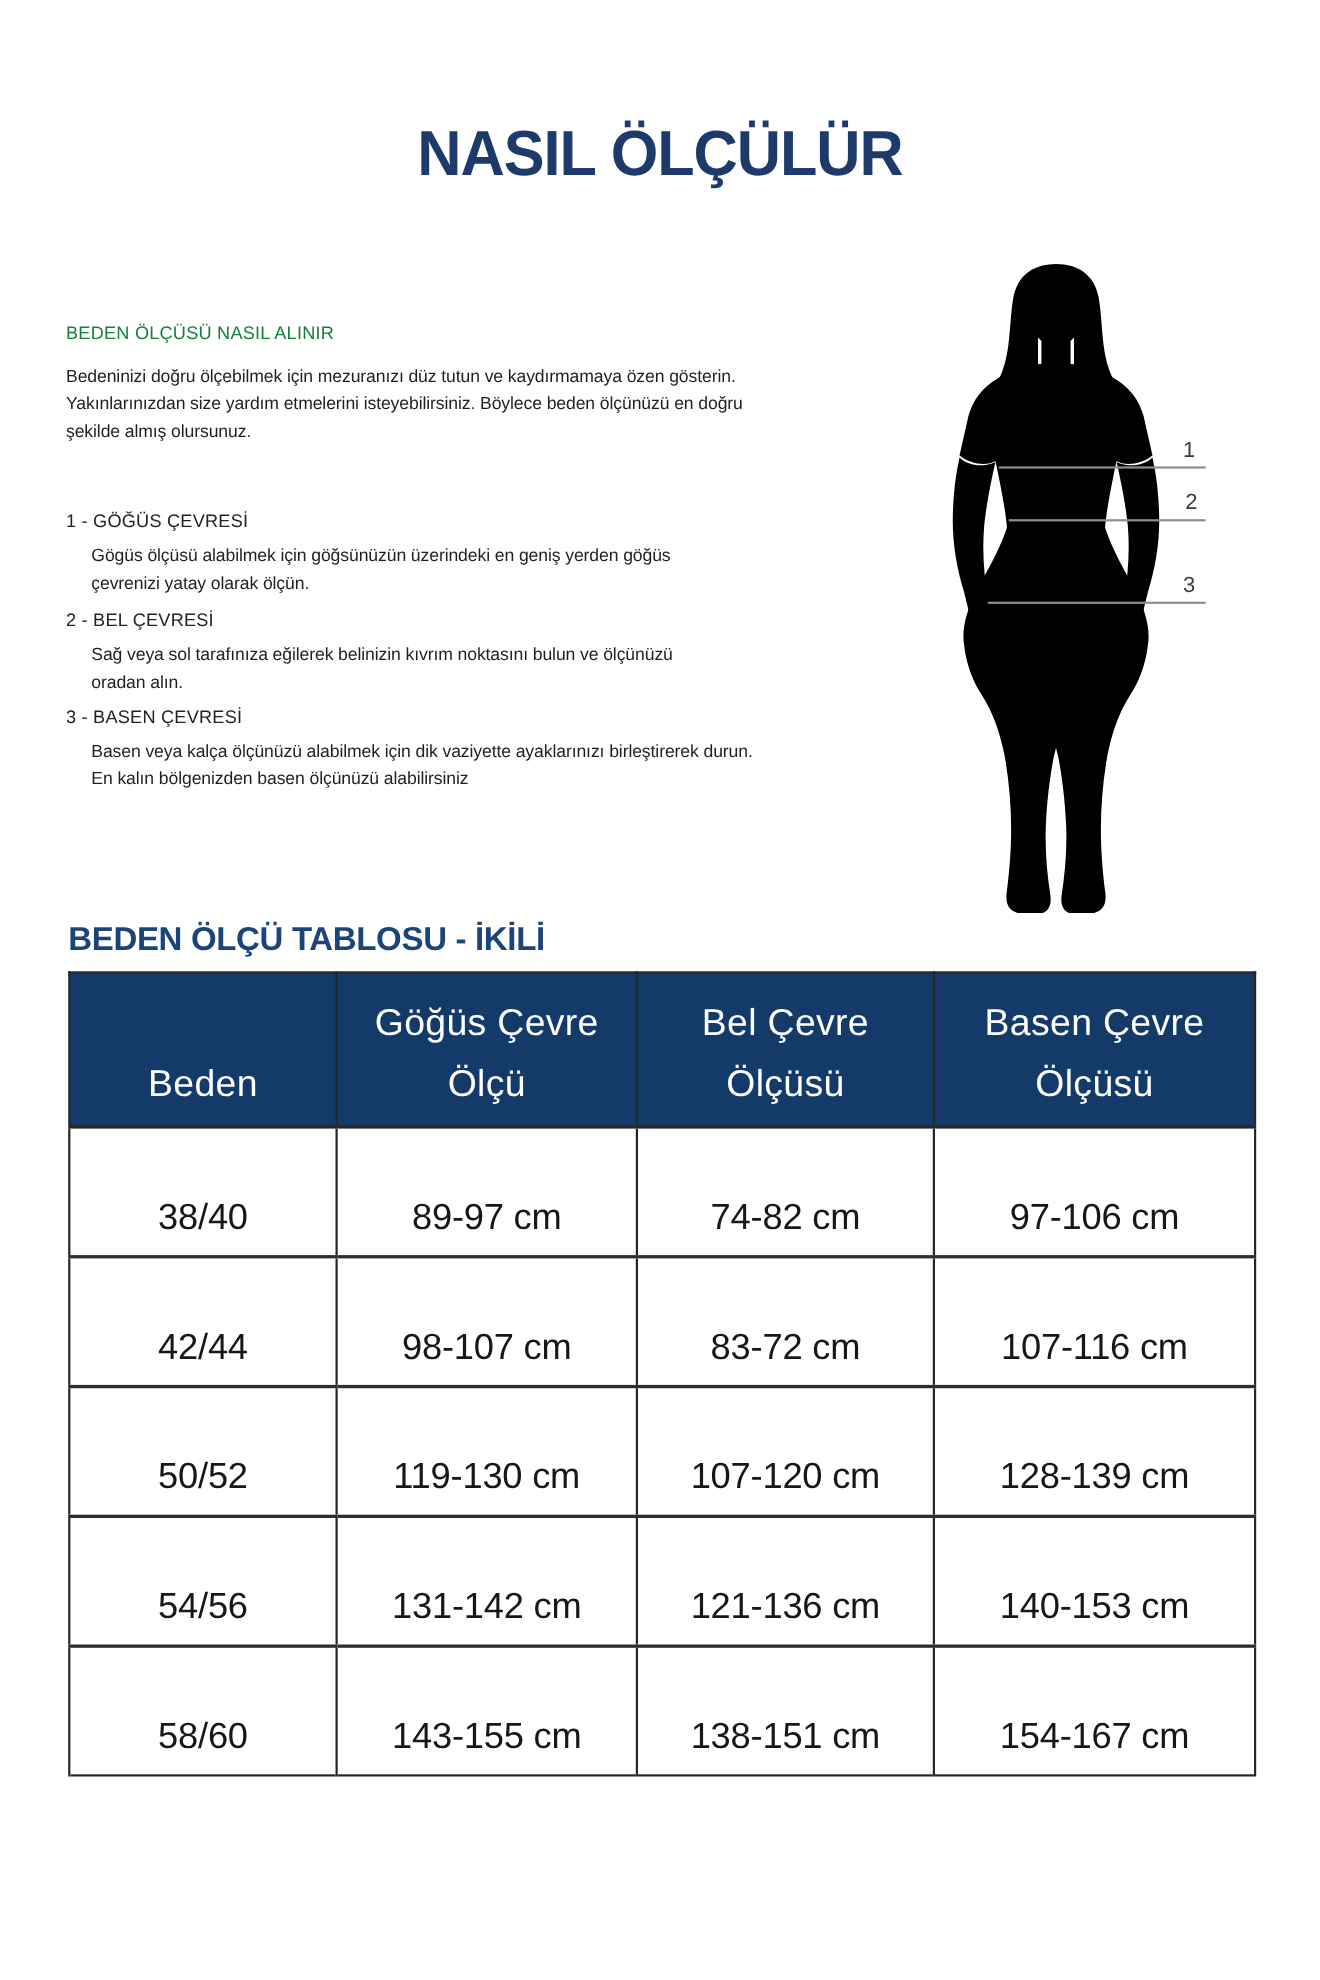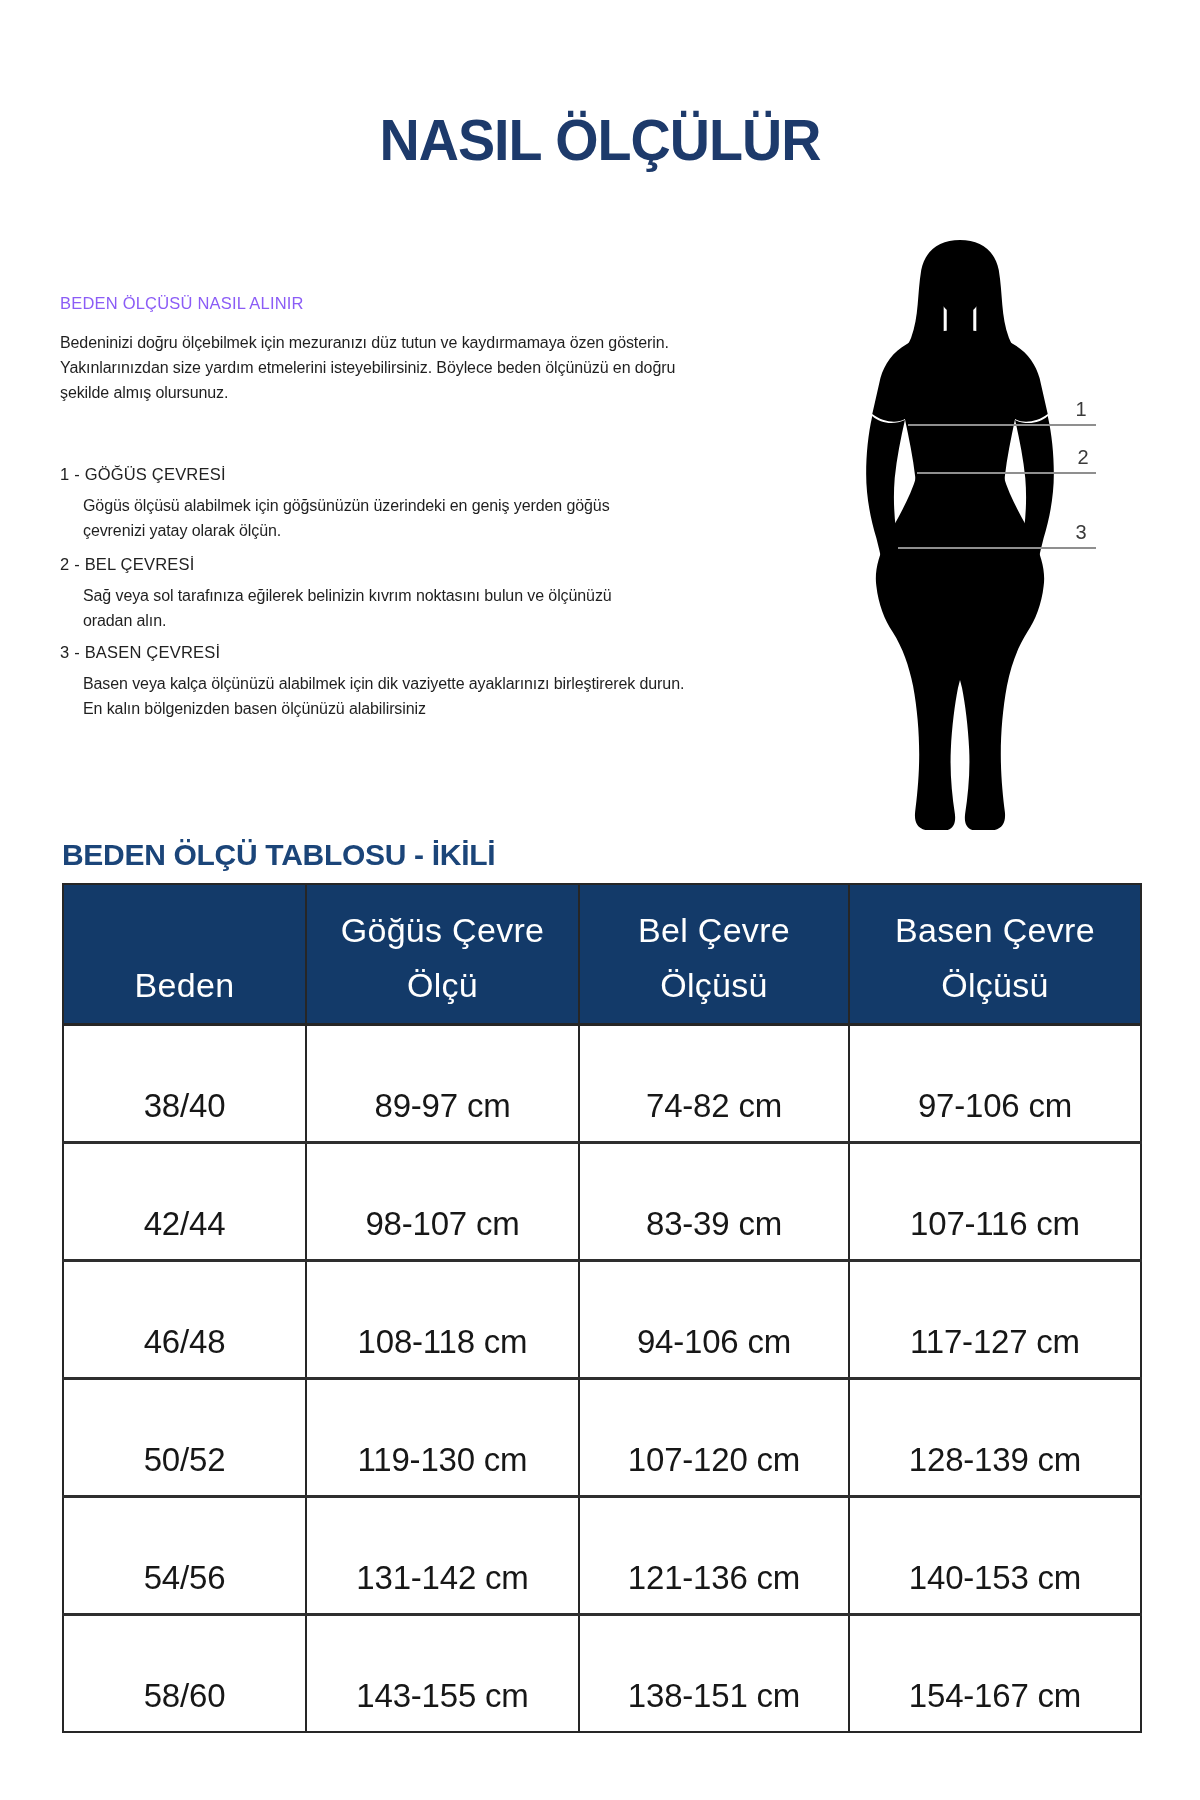--- a/index.html
+++ b/index.html
@@ -10,21 +10,21 @@
   }
   .abs{position:absolute;}
   
   .page-title{
     left:0;top:106px;width:1200px;text-align:center;
     font-size:58px;font-weight:700;letter-spacing:-1px;color:#1d3a6b;
     transform:scaleX(0.96);
   }
   
   .intro-heading{
-    left:60px;top:294px;font-size:16.5px;letter-spacing:0.2px;color:#8b5cf6;
+    left:60px;top:294px;font-size:16.5px;letter-spacing:0.2px;color:#15803d;
   }
   .intro-para{
     left:60px;top:330px;width:690px;font-size:16px;line-height:25px;
     letter-spacing:-0.1px;color:#1f1f1f;
   }
   .section{left:60px;width:700px;font-size:16px;line-height:24px;color:#1f1f1f;}
   .section .sec-title{font-size:16.5px;letter-spacing:0.2px;margin-bottom:7px;color:#222;}
   .section .sec-body{padding-left:23px;line-height:25px;letter-spacing:-0.1px;}
   .sec-1{top:462px;}
   .sec-2{top:552px;}
@@ -168,28 +168,22 @@
     <tbody>
       <tr>
         <td>38/40</td>
         <td>89-97 cm</td>
         <td>74-82 cm</td>
         <td>97-106 cm</td>
       </tr>
       <tr>
         <td>42/44</td>
         <td>98-107 cm</td>
-        <td>83-39 cm</td>
+        <td>83-72 cm</td>
         <td>107-116 cm</td>
-      </tr>
-      <tr>
-        <td>46/48</td>
-        <td>108-118 cm</td>
-        <td>94-106 cm</td>
-        <td>117-127 cm</td>
       </tr>
       <tr>
         <td>50/52</td>
         <td>119-130 cm</td>
         <td>107-120 cm</td>
         <td>128-139 cm</td>
       </tr>
       <tr>
         <td>54/56</td>
         <td>131-142 cm</td>

